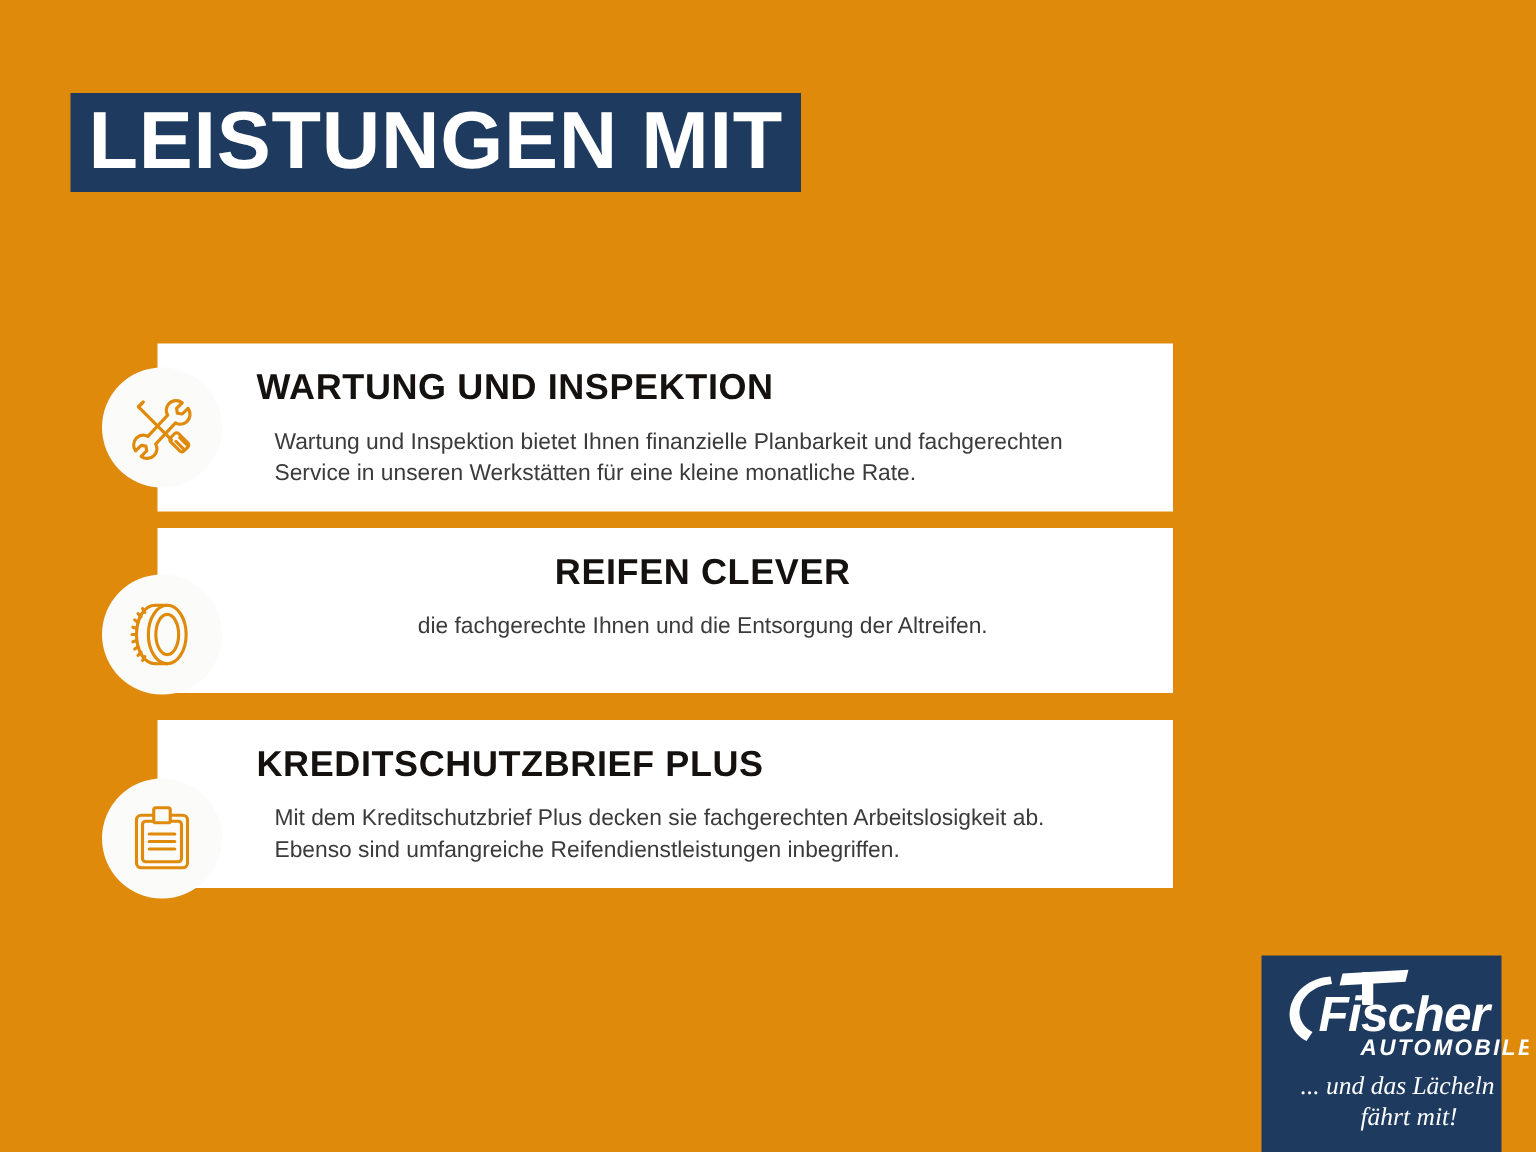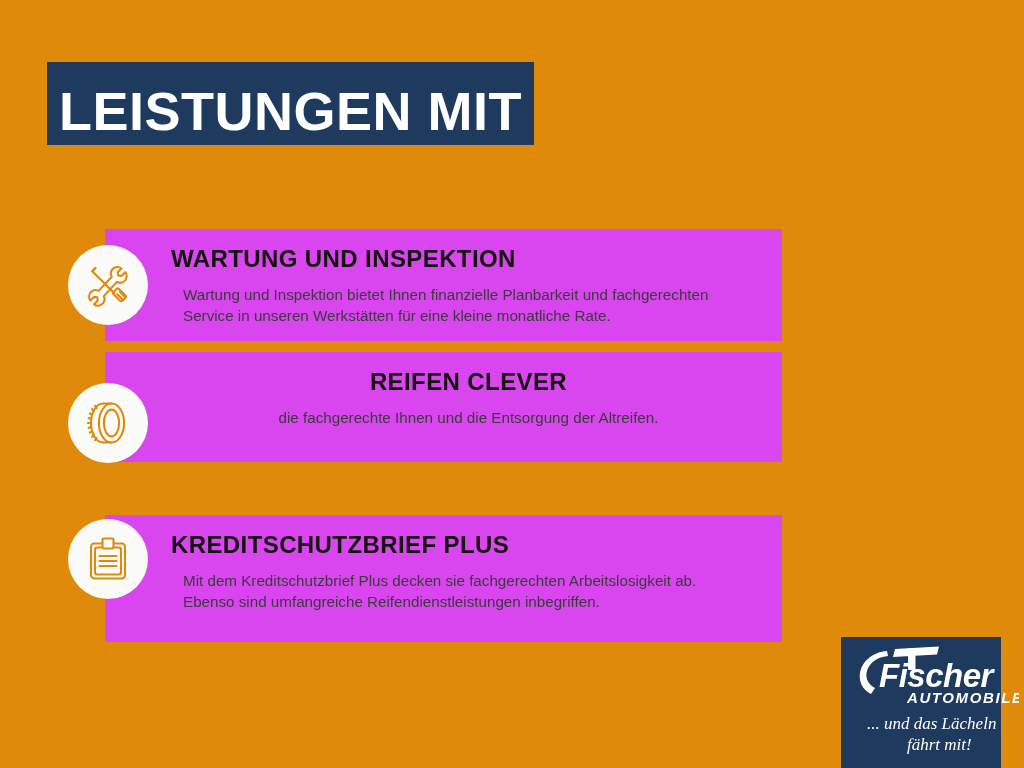--- a/index.html
+++ b/index.html
@@ -14,37 +14,37 @@
   
   .title-block{position:absolute;left:47px;top:62px;}
   .title-line{
     display:inline-block;
     background:#1E3A5F;
     color:#ffffff;
     font-size:54px;
     font-weight:bold;
     letter-spacing:0.5px;
     line-height:54px;
-    padding:22px 12px 7px 12px;
+    padding:5px 12px 7px 12px;
     white-space:nowrap;
     font-family:"Liberation Sans", sans-serif;
   }
   .title-row{display:block;}
   .title-row.second{margin-top:11px;}
 
   
   .card{
     position:absolute;
     left:105px;
     width:677px;
-    background:#d946ef;
+    background:#ffffff;
   }
   .card.c1{top:229px;height:112px;}
   .card.c2{top:352px;height:110px;text-align:center;}
-  .card.c3{top:515px;height:127px;}
+  .card.c3{top:480px;height:112px;}
 
   .card-text{
     position:absolute;
     left:66px;
     top:17px;
     right:16px;
   }
   .card-title{
     font-size:24px;
     font-weight:bold;

